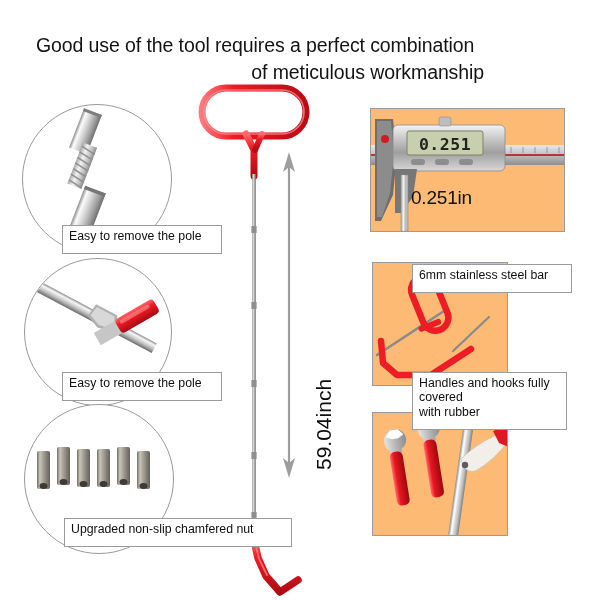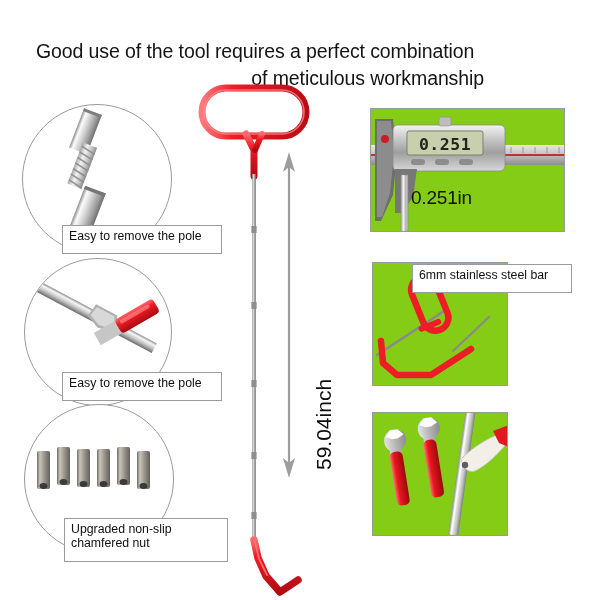--- a/index.html
+++ b/index.html
@@ -6,21 +6,21 @@
   body{
     width:600px;height:600px;
     background:#ffffff;
     font-family:"Liberation Sans", sans-serif;
     overflow:hidden;
     position:relative;
   }
   #page{position:relative;width:600px;height:600px;overflow:hidden;background:#fff;}
 
   
-  .header{position:absolute;left:0;top:38px;width:520px;}
+  .header{position:absolute;left:0;top:32px;width:520px;}
   .hline{
     font-size:19.5px;
     color:#141414;
     letter-spacing:-0.1px;
     line-height:27px;
     white-space:nowrap;
   }
   .hline1{text-align:left;padding-left:36px;}
   .hline2{text-align:right;padding-right:36px;}
 
@@ -47,21 +47,21 @@
     box-sizing:border-box;
     overflow:hidden;
     z-index:10;
   }
   .circ-inner{position:absolute;inset:0;}
 
   
   .panel{
     position:absolute;
     border:1.1px solid #9a9a9a;
-    background:#84cc16;
+    background:#fdba74;
     box-sizing:border-box;
     z-index:10;
   }
   .panel-inner{position:absolute;inset:0;overflow:hidden;}
 
   
   .tool{position:absolute;left:180px;top:80px;width:200px;height:520px;z-index:5;}
 
   
   .dimlabel{
@@ -265,21 +265,21 @@
             <ellipse cx="6.5" cy="35" rx="4" ry="3" fill="#3d3b36"></ellipse>
           </g>
           <g transform="translate(112,46)">
             <rect x="0" y="0" width="13" height="38" rx="2" fill="url(#nutG)"></rect>
             <ellipse cx="6.5" cy="35" rx="4" ry="3" fill="#3d3b36"></ellipse>
           </g>
         </g>
       </svg>
     </div>
   </div>
-  <div class="cap" style="left:64px;top:518px;width:164px;">Upgraded non-slip chamfered nut</div>
+  <div class="cap" style="left:64px;top:518px;width:228px;">Upgraded non-slip chamfered nut</div>
 
   <div class="panel" style="left:370px;top:108px;width:195px;height:124px;">
     <div class="panel-inner">
       <svg width="195" height="124" viewBox="0 0 195 124">
         <defs>
           <linearGradient id="calBody" x1="0" y1="0" x2="0" y2="1">
             <stop offset="0%" stop-color="#f3f3f3"></stop>
             <stop offset="25%" stop-color="#cfcfcf"></stop>
             <stop offset="60%" stop-color="#9f9f9f"></stop>
             <stop offset="100%" stop-color="#d8d8d8"></stop>
@@ -336,20 +336,22 @@
 
         <g transform="rotate(-22 64 40)">
           <rect x="44" y="10" width="26" height="56" rx="13" fill="none" stroke="#ee1c24" stroke-width="6.5"></rect>
           <path d="M40 58 L58 58" stroke="#ee1c24" stroke-width="6" stroke-linecap="round"></path>
         </g>
 
         <path d="M8 78 L10 100 L24 112 L58 112 L98 86" fill="none" stroke="#ee1c24" stroke-width="6.5" stroke-linecap="round" stroke-linejoin="round"></path>
       </svg>
     </div>
   </div>
+  <div class="cap" style="left:412px;top:372px;width:155px;">Handles and hooks fully covered
+with rubber</div>
 
   <div class="panel" style="left:372px;top:412px;width:136px;height:124px;">
     <div class="panel-inner">
       <svg width="136" height="124" viewBox="0 0 136 124">
         <defs>
           <linearGradient id="wrHandle" x1="0" y1="0" x2="1" y2="0">
             <stop offset="0%" stop-color="#ff6e72"></stop>
             <stop offset="30%" stop-color="#e8171f"></stop>
             <stop offset="100%" stop-color="#9d0810"></stop>
           </linearGradient>

